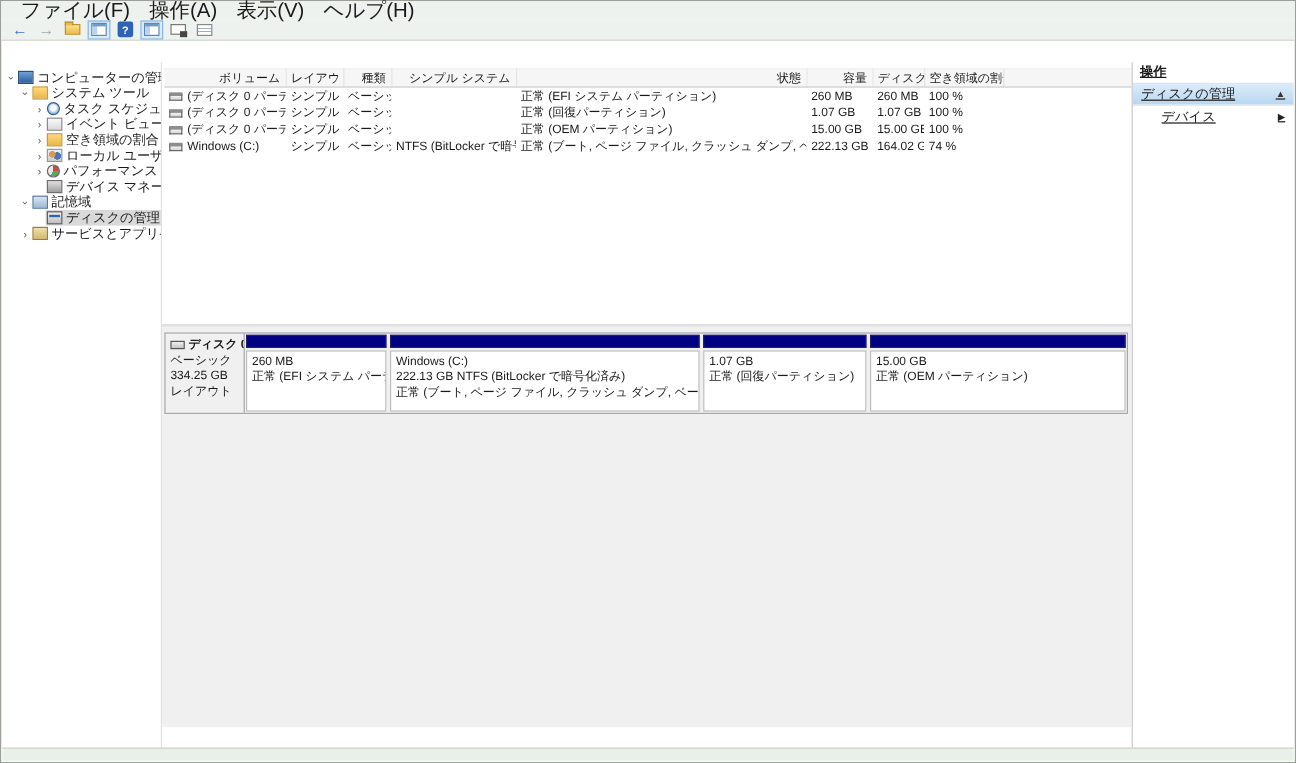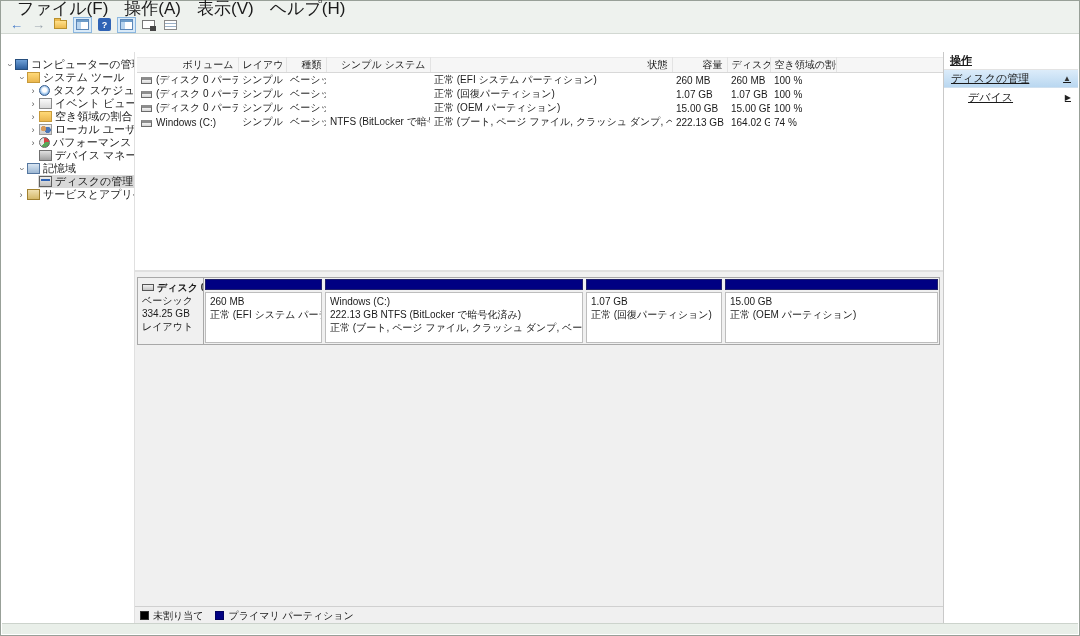--- a/index.html
+++ b/index.html
@@ -334,30 +334,20 @@
               <div class="pbody">
                 <div>15.00 GB</div>
                 <div>正常 (OEM パーティション)</div>
 
               </div>
             </div>
           </div>
         </div>
       </div>
 
-      <div class="legend">
-        <span class="lg">
-            <span class="sq sq0"></span>
-            <span>未割り当て</span>
-          </span>
-        <span class="lg">
-            <span class="sq sq1"></span>
-            <span>プライマリ パーティション</span>
-          </span>
-      </div>
     </div>
 
     <div class="actions">
       <div class="ahead">操作</div>
       <div class="agroup">
         <span>ディスクの管理</span>
         <span class="gl">▲</span>
       </div>
       <div class="amore">
         <span>デバイス</span>

